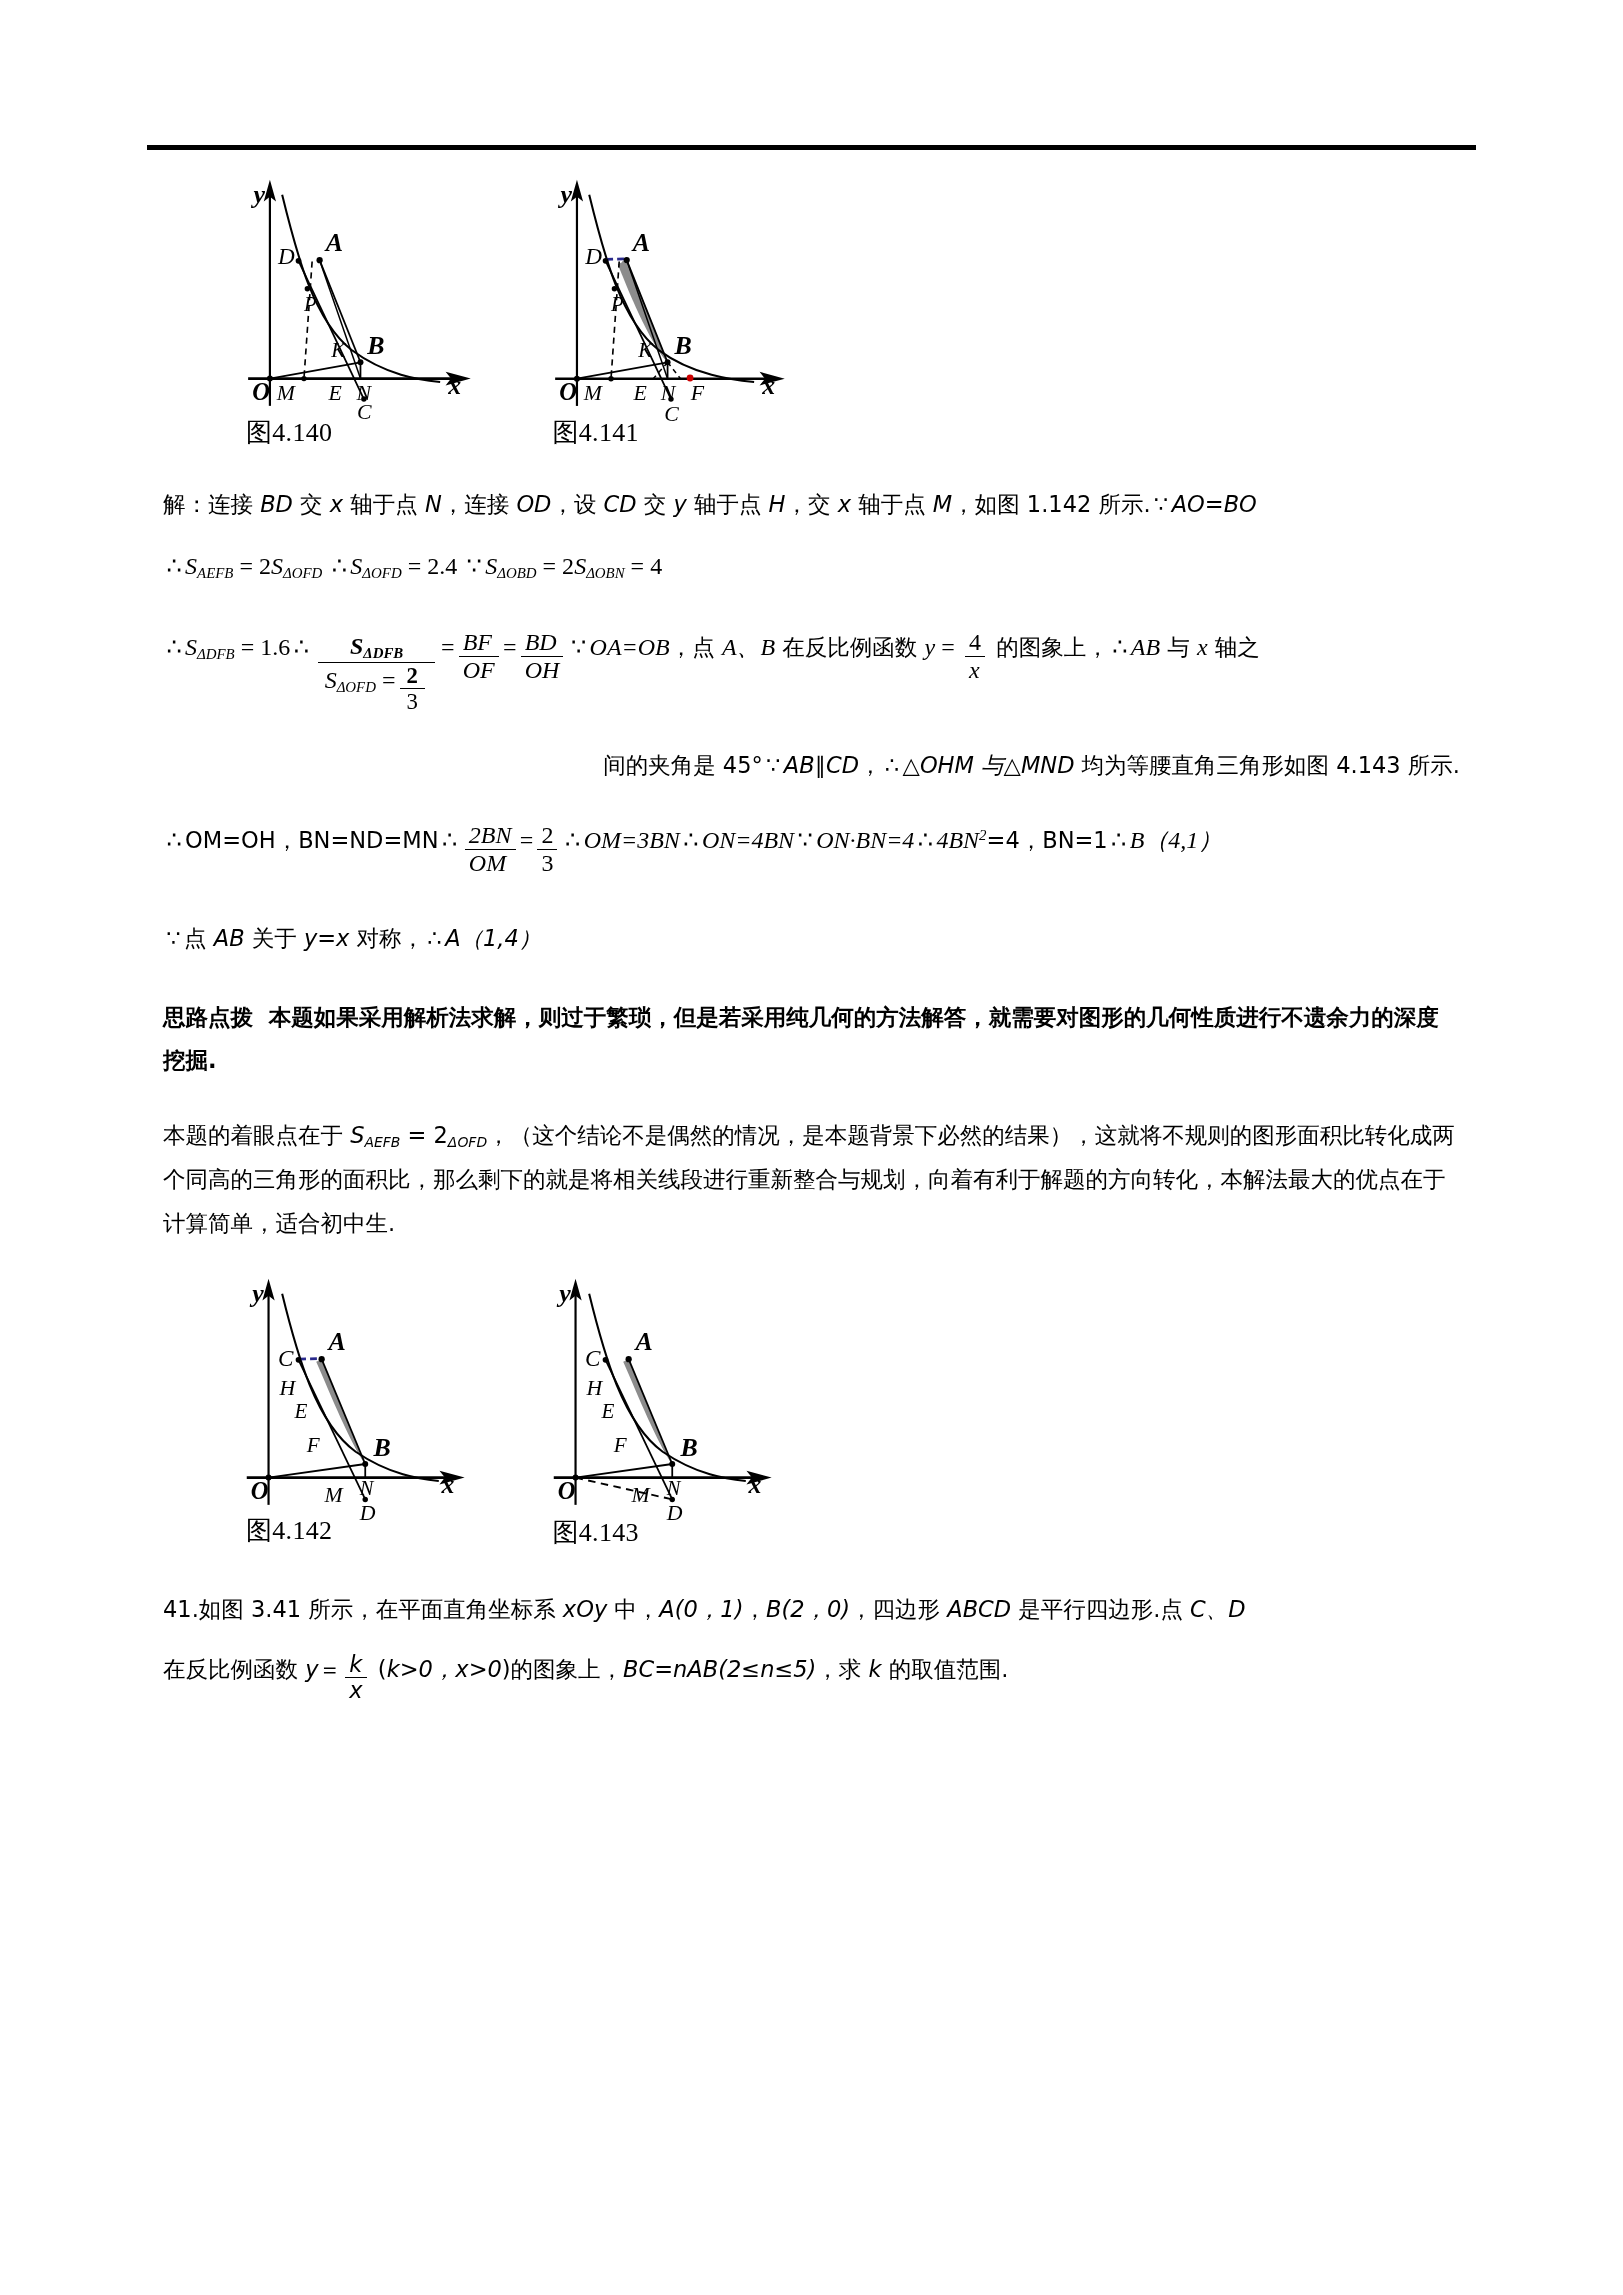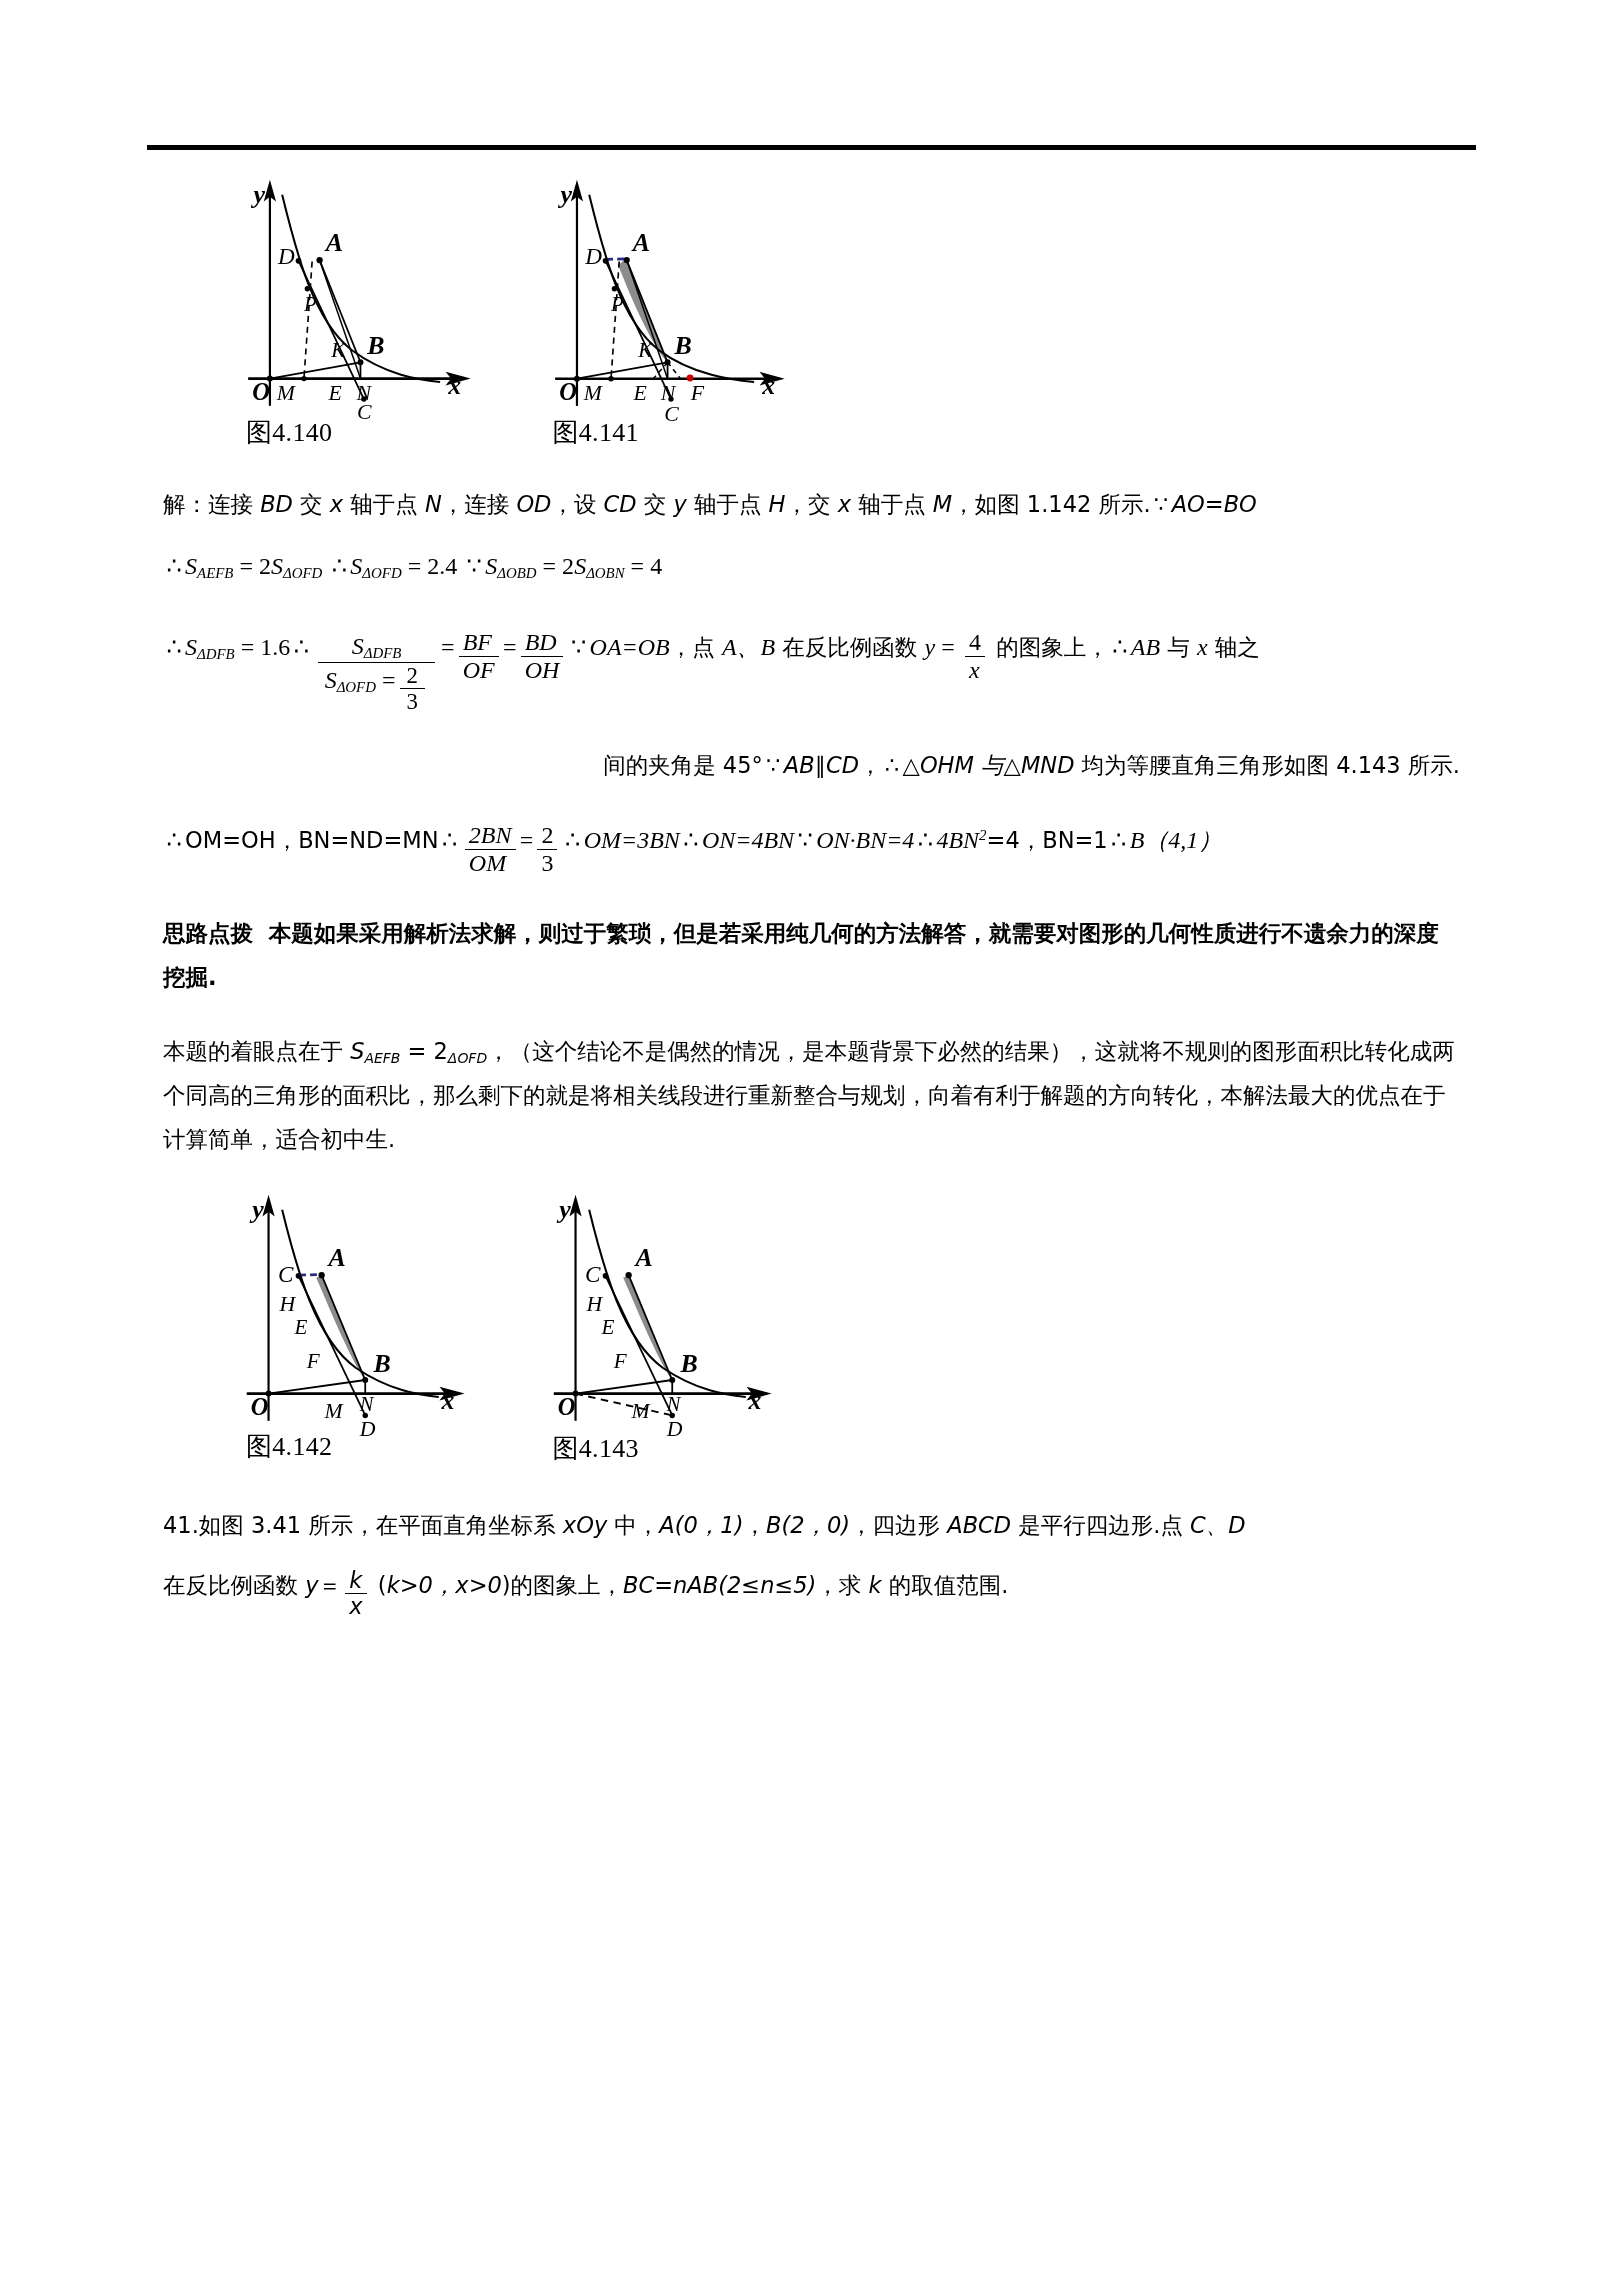--- a/index.html
+++ b/index.html
@@ -24,21 +24,21 @@
 
   
   .S{font-style:italic;}
   sub.sm{font-size:.62em;font-style:italic;vertical-align:-0.28em;}
   sup.sm{font-size:.62em;vertical-align:0.55em;font-style:italic;}
   .frac{display:inline-block;vertical-align:-0.95em;text-align:left;margin:0 4.1px;line-height:1.12;}
   .frac .num{display:block;padding:0 4.1px;border-bottom:1.4px solid #000;}
   .frac .den{display:block;padding:0 4.1px;}
   .frac.small{font-size:.95em;}
   .bigfrac{display:inline-block;vertical-align:-1.35em;text-align:center;line-height:1.15;margin:0 5.5px;}
-  .bigfrac .num{display:block;border-bottom:1.7px solid #000;padding:0 6.8px;}
+  .bigfrac .num{display:block;border-bottom:1.7px solid #000;padding:0 6.8px;font-weight:bold;}
   .bigfrac .den{display:block;padding:0 6.8px;white-space:nowrap;}
   .because,.therefore{display:inline-block;padding:0 3.4px;font-style:normal;}
   svg{display:block;overflow:visible;}
   .lab{font-family:"Liberation Serif","DejaVu Serif",serif;font-style:italic;}
   .labb{font-family:"Liberation Serif","DejaVu Serif",serif;font-style:italic;font-weight:bold;}
 </style>
 </head>
 <body>
 
 <div class="page">
@@ -167,20 +167,23 @@
     </p>
 
     <p class="para cn" style="margin-top:29px;text-align:right;">
       <span>间的夹角是 45°</span><span class="because">∵</span><span class="it">AB∥CD</span><span>，</span><span class="therefore">∴</span><span class="it">△OHM 与△MND</span><span> 均为等腰直角三角形如图 4.143 所示.</span>
     </p>
 
     <p class="para" style="margin-top:34px;line-height:1.5;">
       <span class="therefore">∴</span><span class="cn">OM=OH，BN=ND=MN</span><span class="therefore">∴</span><span class="frac"><span class="num it">2BN</span><span class="den it">OM</span></span><span>=</span><span class="frac"><span class="num">2</span><span class="den">3</span></span><span class="therefore">∴</span><span class="it">OM=3BN</span><span class="therefore">∴</span><span class="it">ON=4BN</span><span class="because">∵</span><span class="it">ON·BN=4</span><span class="therefore">∴</span><span class="it">4BN</span><sup class="sm">2</sup><span class="cn">=4，BN=1</span><span class="therefore">∴</span><span class="it">B（4,1）</span>
     </p>
 
+    <p class="para cn" style="margin-top:40px;">
+      <span class="because">∵</span><span>点 </span><span class="it">AB</span><span> 关于 </span><span class="it">y=x</span><span> 对称，</span><span class="therefore">∴</span><span class="it">A（1,4）</span>
+    </p>
 
     <p class="para cn" style="margin-top:35px;font-weight:bold;">
       <span>思路点拨</span>&nbsp;&nbsp;<span>本题如果采用解析法求解，则过于繁琐，但是若采用纯几何的方法解答，就需要对图形的几何性质进行不遗余力的深度挖掘.</span>
     </p>
 
     <p class="para cn" style="margin-top:31px;">
       <span>本题的着眼点在于 </span><span class="S">S</span><sub class="sm">AEFB</sub><span> = 2</span><sub class="sm">ΔOFD</sub><span>，（这个结论不是偶然的情况，是本题背景下必然的结果），这就将不规则的图形面积比转化成两个同高的三角形的面积比，那么剩下的就是将相关线段进行重新整合与规划，向着有利于解题的方向转化，本解法最大的优点在于计算简单，适合初中生.</span>
     </p>
   </div>
 

